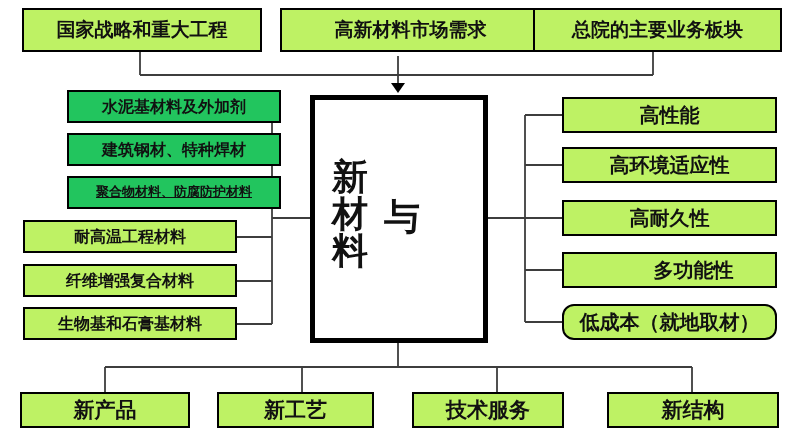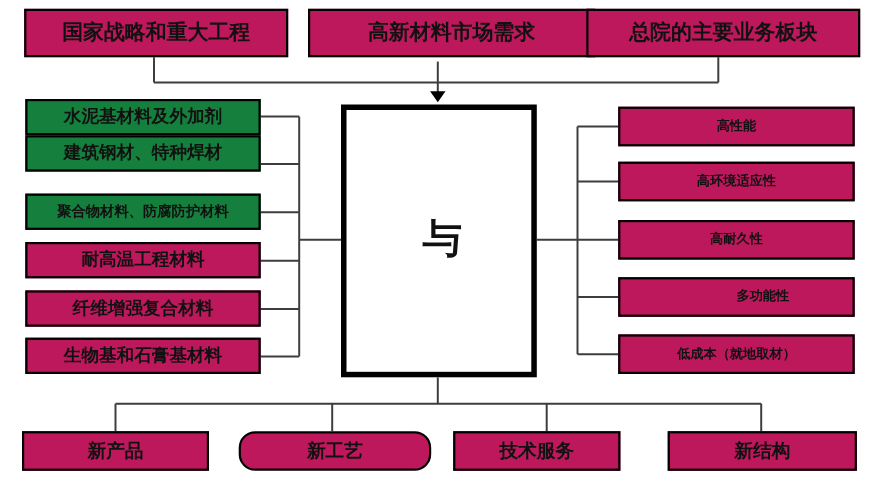--- a/index.html
+++ b/index.html
@@ -4,30 +4,30 @@
 <style>
   html,body{margin:0;padding:0;}
   body{
     width:800px;height:440px;position:relative;background:#ffffff;
     font-family:"Liberation Sans","DejaVu Sans",sans-serif;
     color:#111;overflow:hidden;
   }
   #connector-layer{position:absolute;left:0;top:0;width:800px;height:440px;}
   .node{
     position:absolute;box-sizing:border-box;
-    border:2px solid #000;background:#be185d;
+    border:2px solid #000;background:#bef264;
     display:flex;align-items:center;justify-content:center;
     text-align:center;font-weight:700;line-height:1.1;
   }
   .tbox{top:8px;height:44px;font-size:19px;}
   .lbox{left:23px;width:214px;height:33px;font-size:16px;}
   .lbox.small{font-size:13px;}
-  .lbox.gray{background:#15803d;}
-  .rbox{left:562px;width:215px;height:36px;font-size:12px;}
-  .bbox{top:392px;height:36px;font-size:17px;}
+  .lbox.gray{background:#22c55e;margin-left:44px;}
+  .rbox{left:562px;width:215px;height:36px;font-size:20px;}
+  .bbox{top:392px;height:36px;font-size:21px;}
   .cbox{
     left:310px;top:95px;width:178px;height:248px;
     border:5px solid #000;background:#fff;position:absolute;box-sizing:border-box;
   }
   .vcol{
     position:absolute;width:38px;text-align:center;
     font-size:36px;font-weight:700;line-height:37px;
     word-break:break-all;line-break:anywhere;
   }
   .vcol.c-right{left:121px;top:40px;}
@@ -70,32 +70,33 @@
     <path d="M692 367 V392"></path>
   </g>
   <polygon points="391,83 405,83 398,93" fill="#000"></polygon>
 </svg>
 
 <div class="node tbox" style="left:22px;width:240px;">国家战略和重大工程</div>
 <div class="node tbox" style="left:280px;width:261px;">高新材料市场需求</div>
 <div class="node tbox" style="left:533px;width:249px;">总院的主要业务板块</div>
 
 <div class="node lbox gray" style="top:90px;">水泥基材料及外加剂</div>
-<div class="node lbox gray" style="top:123px;">建筑钢材、特种焊材</div>
-<div class="node lbox gray small" style="top:176px;">聚合物材料、防腐防护材料</div>
+<div class="node lbox gray" style="top:133px;">建筑钢材、特种焊材</div>
+<div class="node lbox gray small" style="top:176px;text-decoration:underline;">聚合物材料、防腐防护材料</div>
 <div class="node lbox" style="top:220px;">耐高温工程材料</div>
 <div class="node lbox" style="top:264px;">纤维增强复合材料</div>
 <div class="node lbox" style="top:307px;">生物基和石膏基材料</div>
 
 <div class="cbox">
   <div class="vcol c-mid">与</div>
+  <div class="vcol c-left">新材料</div>
 </div>
 
 <div class="node rbox" style="top:97px;">高性能</div>
 <div class="node rbox" style="top:147px;">高环境适应性</div>
 <div class="node rbox" style="top:200px;">高耐久性</div>
 <div class="node rbox" style="top:252px;padding-left:48px;">多功能性</div>
-<div class="node rbox" style="top:304px;">低成本（就地取材）</div>
+<div class="node rbox" style="top:304px;border-radius:12px;">低成本（就地取材）</div>
 
 <div class="node bbox" style="left:20px;width:170px;">新产品</div>
-<div class="node bbox" style="left:217px;width:175px;border-radius:15px;">新工艺</div>
+<div class="node bbox" style="left:217px;width:157px;">新工艺</div>
 <div class="node bbox" style="left:412px;width:152px;">技术服务</div>
 <div class="node bbox" style="left:607px;width:172px;">新结构</div>
 
 </body></html>

